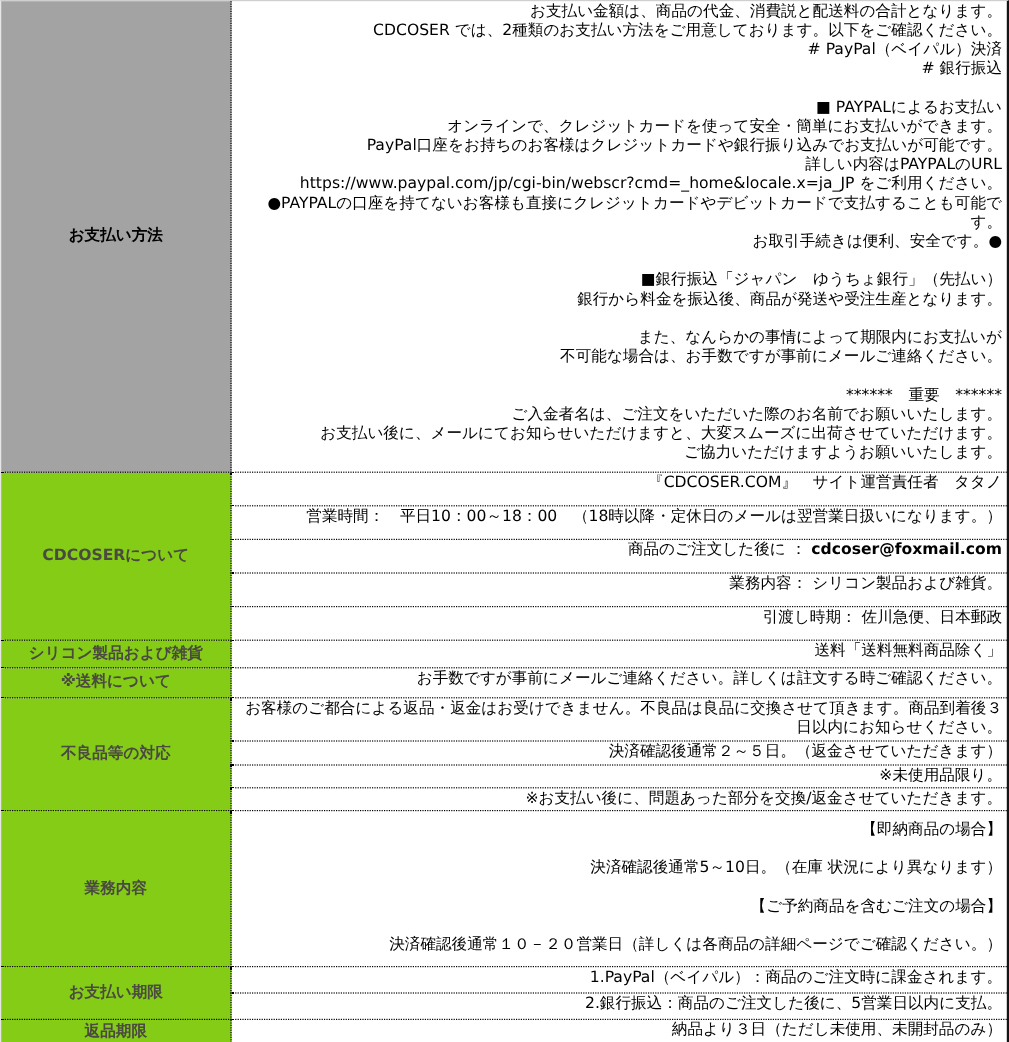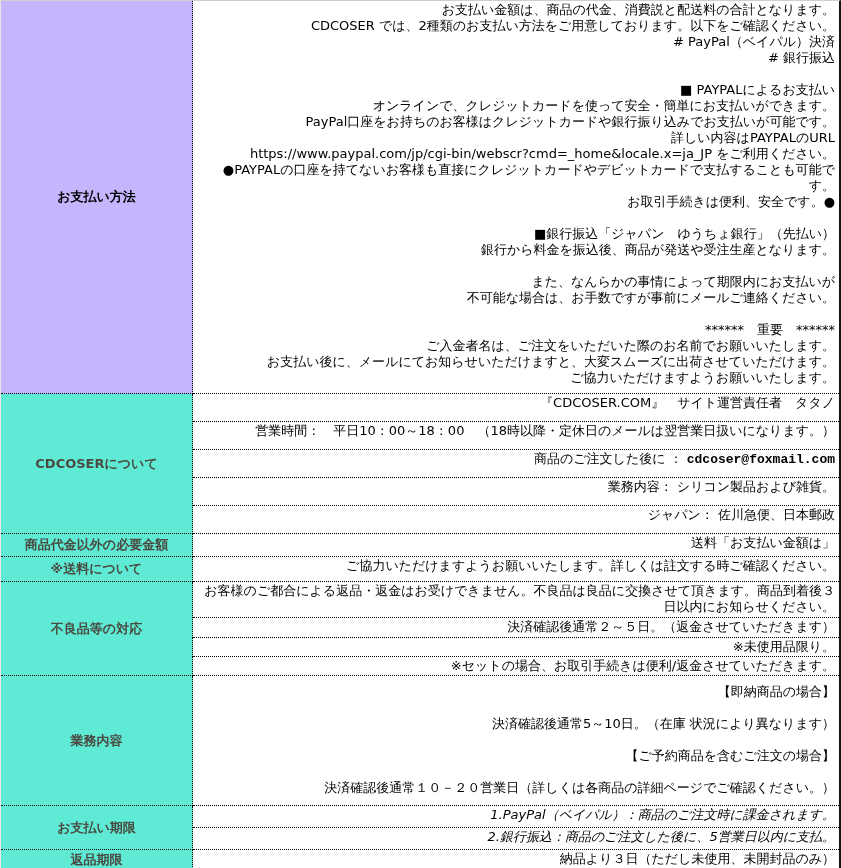--- a/index.html
+++ b/index.html
@@ -14,52 +14,52 @@
   table.info-table{
     width:838px;
     border-collapse:collapse;
     table-layout:fixed;
     font-size:13px;
     line-height:16px;
     color:#000000;
   }
   th.hdr{
     width:187px;
-    background:#5eead4;
+    background:#84cc16;
     border-right:1px dotted #000;
     border-bottom:1px dotted #000;
     font-size:13px;
     font-weight:bold;
     color:#4a4a40;
     text-align:center;
     vertical-align:middle;
     padding:2px;
   }
-  th.hdr.white{background:#c4b5fd;color:#000000;}
+  th.hdr.white{background:#a3a3a3;color:#000000;}
   td.cell{
     border-bottom:1px dotted #000;
     padding:1px 4px;
     vertical-align:top;
     text-align:right;
     overflow:hidden;
   }
   .multiline{white-space:pre-wrap;}
   .vmid{vertical-align:middle;}
   .h390{height:390px;}
   .h25{height:25px;}
   .h33{height:33px;}
   .h17{height:17px;}
   .h13{height:13px;}
   .h14{height:14px;}
   .h120{height:120px;}
-  .h19{height:19px;font-style:italic;}
+  .h19{height:19px;}
   .h22{height:22px;}
   .h20{height:20px;}
   .h18{height:18px;}
-  .bold{font-weight:bold;font-family:Liberation Mono, monospace;}
+  .bold{font-weight:bold;}
 </style>
 </head>
 <body>
 
 <div class="table-wrap">
   <table class="info-table">
 
     <tbody>
         <tr>
       <th class="hdr white">お支払い方法</th>
@@ -97,45 +97,45 @@
     </tr>
     <tr>
       <td class="cell vmid h25">
         <span>商品のご注文した後に ： </span><span class="bold">cdcoser@foxmail.com</span>
       </td>
     </tr>
     <tr>
       <td class="cell vmid h25">業務内容： シリコン製品および雑貨。</td>
     </tr>
     <tr>
-      <td class="cell vmid h25">ジャパン： 佐川急便、日本郵政</td>
+      <td class="cell vmid h25">引渡し時期： 佐川急便、日本郵政</td>
     </tr>
 
     <tr>
-      <th class="hdr">商品代金以外の必要金額</th>
-      <td class="cell h20">送料「お支払い金額は」</td>
+      <th class="hdr">シリコン製品および雑貨</th>
+      <td class="cell h20">送料「送料無料商品除く」</td>
     </tr>
 
     <tr>
       <th class="hdr">※送料について</th>
-      <td class="cell vmid h22">ご協力いただけますようお願いいたします。詳しくは註文する時ご確認ください。</td>
+      <td class="cell vmid h22">お手数ですが事前にメールご連絡ください。詳しくは註文する時ご確認ください。</td>
     </tr>
 
     <tr>
       <th class="hdr" rowspan="4">不良品等の対応</th>
       <td class="cell h33">お客様のご都合による返品・返金はお受けできません。不良品は良品に交換させて頂きます。商品到着後３日以内にお知らせください。</td>
     </tr>
     <tr>
       <td class="cell h17">決済確認後通常２～５日。（返金させていただきます）</td>
     </tr>
     <tr>
       <td class="cell h13">※未使用品限り。</td>
     </tr>
     <tr>
-      <td class="cell h14">※セットの場合、お取引手続きは便利/返金させていただきます。</td>
+      <td class="cell h14">※お支払い後に、問題あった部分を交換/返金させていただきます。</td>
     </tr>
 
     <tr>
       <th class="hdr">業務内容</th>
       <td class="cell multiline h120" style="padding-top:8px;margin-left:38px;">【即納商品の場合】
 
 決済確認後通常5～10日。（在庫 状況により異なります）
 
 【ご予約商品を含むご注文の場合】
 

